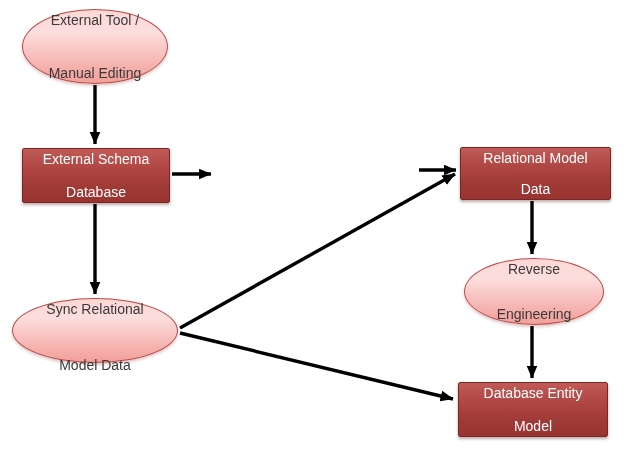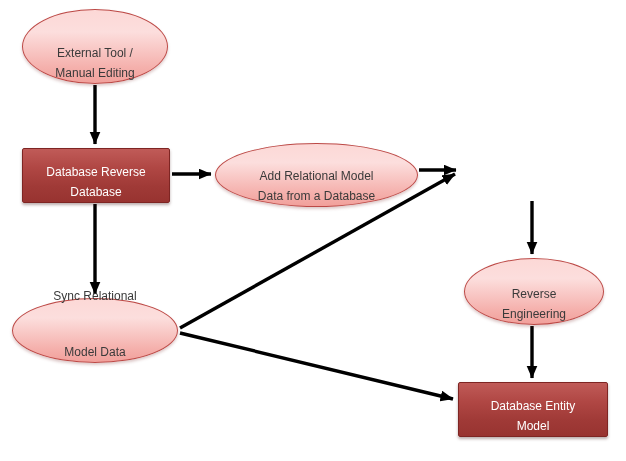--- a/index.html
+++ b/index.html
@@ -20,23 +20,23 @@
     left: 0;
     top: 0;
     z-index: 1;
   }
   .node {
     position: absolute;
     z-index: 2;
     display: flex;
     flex-direction: column;
     align-items: center;
-    justify-content: flex-end;
+    justify-content: space-between;
     text-align: center;
-    font-size: 12px;
+    font-size: 14px;
     line-height: 20px;
     box-sizing: border-box;
   }
   .node span { display: block; white-space: nowrap; }
   .ellipse {
     border-radius: 50%;
     background: linear-gradient(180deg,
       var(--ellipse-fill-top, #fcd8d6) 0%,
       #fcdedd 30%,
       #f5b1ad 78%,
@@ -90,29 +90,29 @@
     <line class="arrow" x1="532" y1="201" x2="532" y2="254" marker-end="url(#ah)"></line>
     <line class="arrow" x1="532" y1="326" x2="532" y2="378" marker-end="url(#ah)"></line>
   </svg>
 
   <div id="n-external" class="node ellipse">
     <span>External Tool /</span>
     <span>Manual Editing</span>
   </div>
 
   <div id="n-dbschema" class="node rect">
-    <span>Database Reverse</span>
+    <span>External Schema</span>
     <span>Database</span>
   </div>
 
-  <div id="n-addrel" class="node ellipse">
-    <span>Add Relational Model</span>
-    <span>Data from a Database</span>
+
+  <div id="n-rmd" class="node rect">
+    <span>Relational Model</span>
+    <span>Data</span>
   </div>
-
 
   <div id="n-sync" class="node ellipse">
     <span>Sync Relational</span>
     <span>Model Data</span>
   </div>
 
   <div id="n-reverse" class="node ellipse">
     <span>Reverse</span>
     <span>Engineering</span>
   </div>

